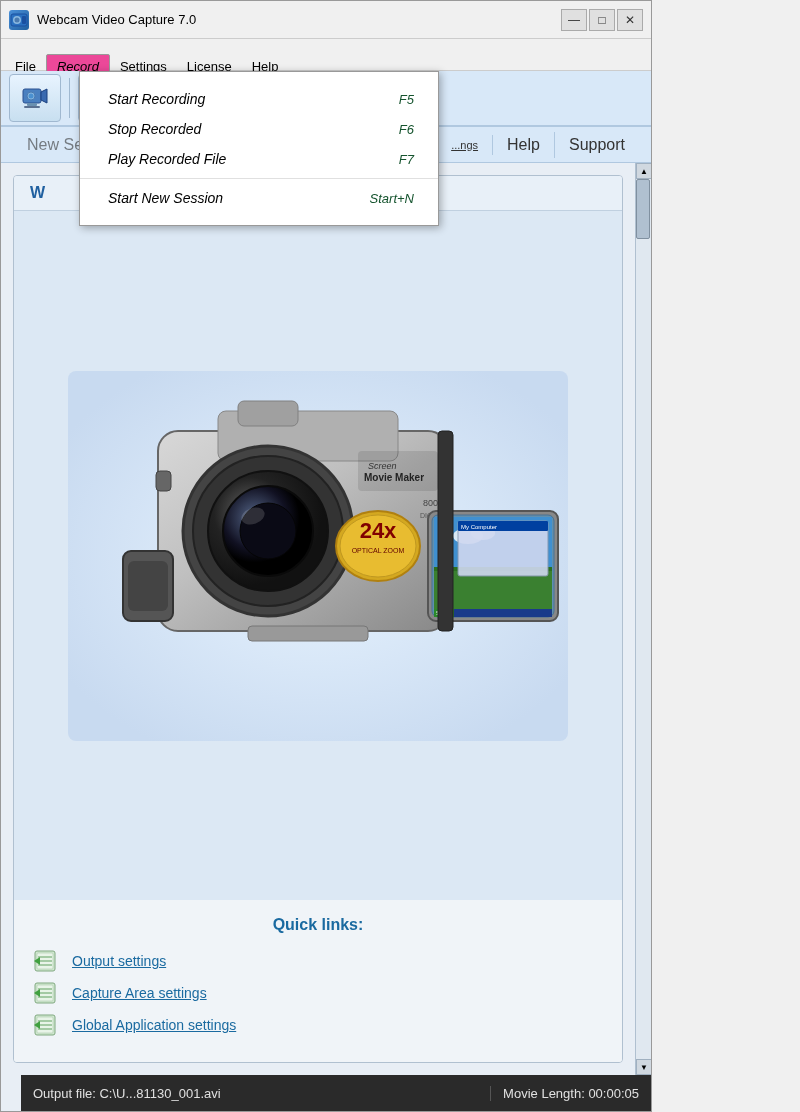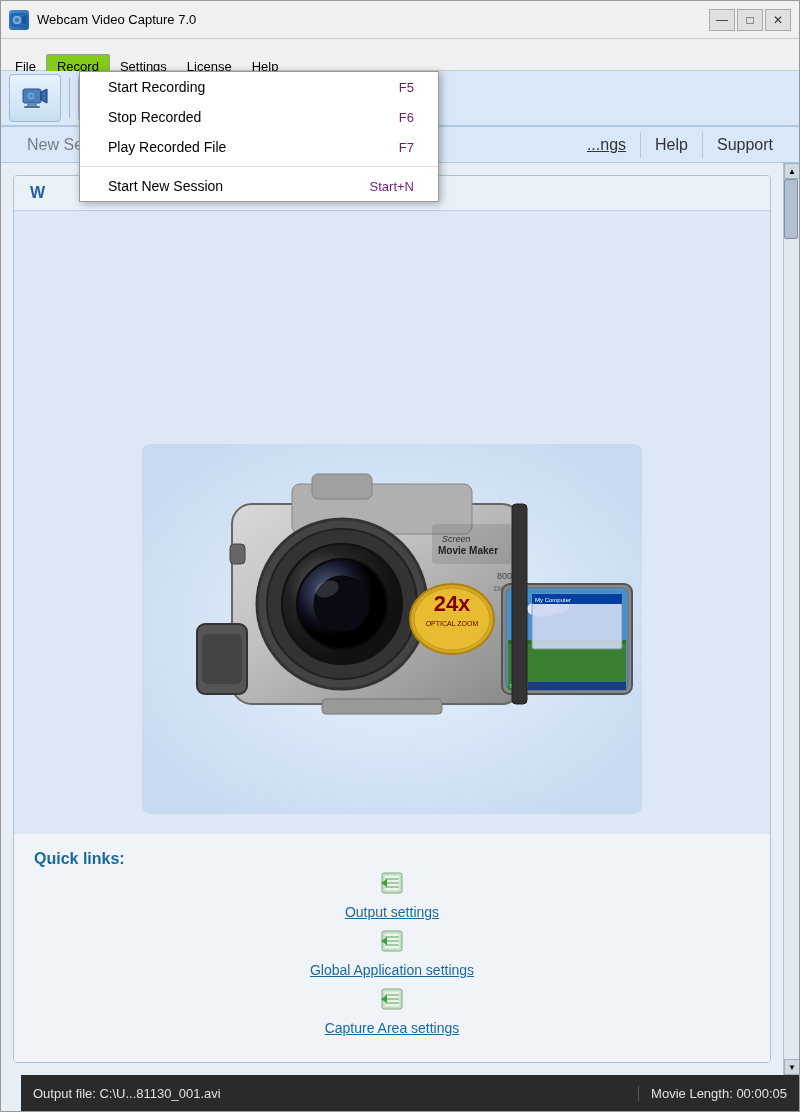--- a/index.html
+++ b/index.html
@@ -7,21 +7,21 @@
       width: 800px;
       height: 1112px;
       font-family: 'Segoe UI', Tahoma, Geneva, Verdana, sans-serif;
       background: #f0f0f0;
       overflow: hidden;
       position: relative;
     }
 
     
     .window {
-      width: 800px;
+      width: 652px;
       height: 1112px;
       background: #f0f0f0;
       border: 1px solid #999;
       display: flex;
       flex-direction: column;
     }
 
     
     .title-bar {
       background: #f0f0f0;
@@ -80,54 +80,56 @@
     }
     .menu-item {
       padding: 4px 10px;
       font-size: 13px;
       cursor: pointer;
       border-radius: 2px;
       color: #000;
       margin-top: 24px;
     }
     .menu-item.active {
-      background: #84cc16;
+      background: #ec4899;
       border: 1px solid #999;
       color: #000;
+      font-style: italic;
     }
 
     
     .dropdown-menu {
       position: absolute;
       top: 32px;
       left: 78px;
       background: #ffffff;
       border: 1px solid #999;
       box-shadow: 2px 2px 8px rgba(0,0,0,0.3);
       z-index: 1000;
       min-width: 360px;
-      padding: 0 0;
+      padding: 12px 0;
+      font-style: italic;
     }
     .dropdown-item {
       display: flex;
       align-items: center;
       justify-content: space-between;
       padding: 7px 24px 7px 28px;
       font-size: 14px;
       cursor: pointer;
       color: #000;
     }
     .dropdown-separator {
       height: 1px;
       background: #e0e0e0;
       margin: 4px 0;
     }
     .shortcut {
       font-size: 13px;
-      color: #701a75;
+      color: #14532d;
       margin-left: 40px;
     }
 
     
     .toolbar {
       height: 56px;
       background: #d8e8f8;
       border-bottom: 2px solid #b0c8e0;
       display: flex;
       align-items: center;
@@ -203,45 +205,45 @@
       color: #2060a0;
       font-weight: bold;
       border-bottom: 1px solid #c0d0e0;
       background: #e8f0f8;
     }
 
     
     .camera-area {
       flex: 1;
       display: flex;
-      align-items: flex-end;
+      align-items: center;
       justify-content: center;
       background: #dce8f4;
       padding: 20px;
       min-height: 400px;
     }
 
     
     .quick-links {
       padding: 16px 20px;
       background: #f0f4f8;
     }
     .quick-links-title {
       font-size: 16px;
       font-weight: bold;
       color: #1a6aa0;
-      margin-bottom: 4px;
+      margin-bottom: 16px;
+      text-align: center;
     }
     .quick-link-item {
       display: flex;
       align-items: center;
-      gap: 10px;
+      gap: 16px;
       margin-bottom: 10px;
       cursor: pointer;
-      flex-direction: column;
     }
     .quick-link-icon {
       width: 22px;
       height: 22px;
       flex-shrink: 0;
     }
     .quick-link-text {
       font-size: 14px;
       color: #1a6aa0;
       text-decoration: underline;
@@ -408,21 +410,21 @@
         <ellipse cx="13" cy="14" rx="5" ry="4" fill="#40c040" opacity="0.8" transform="rotate(-20,13,14)"></ellipse>
         <ellipse cx="23" cy="20" rx="4" ry="3" fill="#40c040" opacity="0.8" transform="rotate(10,23,20)"></ellipse>
         <ellipse cx="15" cy="23" rx="3" ry="2" fill="#40c040" opacity="0.8"></ellipse>
       </svg>
     </div>
   </div>
 
   <div class="sub-nav">
     <span class="sub-nav-item" style="opacity:0.6;">New Se...</span>
     <div style="flex:1;"></div>
-    <span class="sub-nav-item" style="font-size:16px;text-decoration:underline;">...ngs</span>
+    <span class="sub-nav-item" style="font-size:11px;text-decoration:underline;">...ngs</span>
     <span class="sub-nav-item">Help</span>
     <span class="sub-nav-item" style="border-right:none;">Support</span>
   </div>
 
   <div class="main-content">
     <div class="content-inner">
       <div class="content-panel">
         <div class="content-title">W</div>
 
         <div class="camera-area">
@@ -529,33 +531,33 @@
 
           <div class="quick-link-item">
             <svg class="quick-link-icon" viewBox="0 0 22 22">
               <rect x="1" y="1" width="20" height="20" rx="2" fill="#d0e8d0" stroke="#80a880" stroke-width="1"></rect>
               <rect x="3" y="3" width="16" height="16" rx="1" fill="#e8f4e8" stroke="#a0c0a0" stroke-width="0.5"></rect>
               <line x1="4" y1="7" x2="18" y2="7" stroke="#60a060" stroke-width="1"></line>
               <line x1="4" y1="11" x2="18" y2="11" stroke="#60a060" stroke-width="1"></line>
               <line x1="4" y1="15" x2="18" y2="15" stroke="#60a060" stroke-width="1"></line>
               <polygon points="0,11 6,7 6,15" fill="#40a040"></polygon>
             </svg>
-            <span class="quick-link-text">Global Application settings</span>
+            <span class="quick-link-text">Capture Area settings</span>
           </div>
 
           <div class="quick-link-item">
             <svg class="quick-link-icon" viewBox="0 0 22 22">
               <rect x="1" y="1" width="20" height="20" rx="2" fill="#d0e8d0" stroke="#80a880" stroke-width="1"></rect>
               <rect x="3" y="3" width="16" height="16" rx="1" fill="#e8f4e8" stroke="#a0c0a0" stroke-width="0.5"></rect>
               <line x1="4" y1="7" x2="18" y2="7" stroke="#60a060" stroke-width="1"></line>
               <line x1="4" y1="11" x2="18" y2="11" stroke="#60a060" stroke-width="1"></line>
               <line x1="4" y1="15" x2="18" y2="15" stroke="#60a060" stroke-width="1"></line>
               <polygon points="0,11 6,7 6,15" fill="#40a040"></polygon>
             </svg>
-            <span class="quick-link-text">Capture Area settings</span>
+            <span class="quick-link-text">Global Application settings</span>
           </div>
         </div>
       </div>
 
       <div class="scrollbar">
         <div class="scrollbar-btn">▲</div>
         <div class="scrollbar-track">
           <div class="scrollbar-thumb"></div>
         </div>
         <div class="scrollbar-btn">▼</div>

